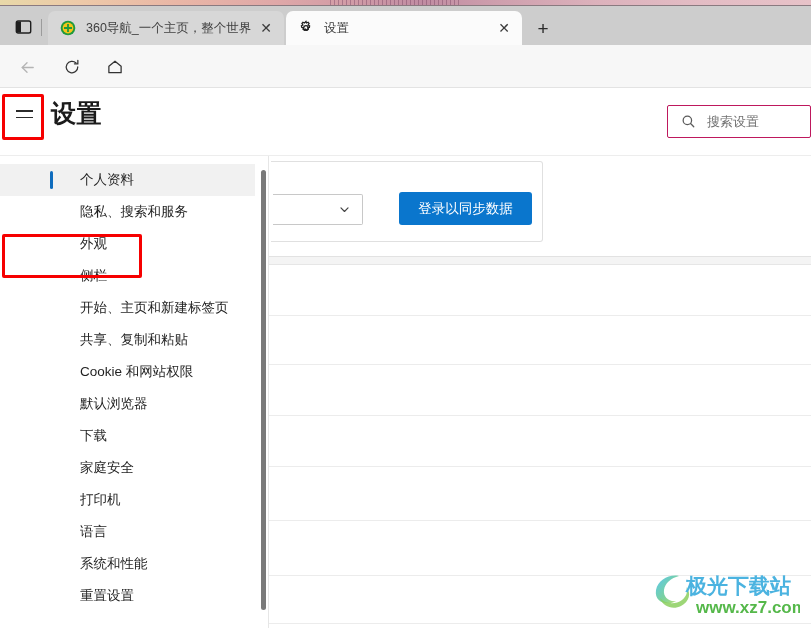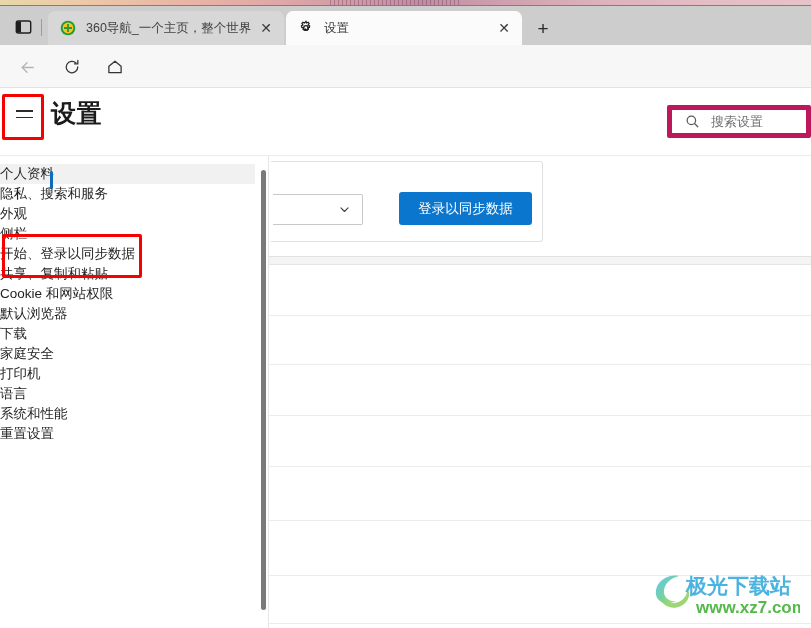--- a/index.html
+++ b/index.html
@@ -108,36 +108,36 @@
     position: absolute; left: 6px; top: 8px; width: 36px; height: 36px;
     display: flex; flex-direction: column; align-items: center; justify-content: center; gap: 5px;
   }
   .hamburger span { display: block; width: 17px; height: 1.6px; background: #2b2b2b; }
   .settings-title {
     position: absolute; left: 51px; top: 9px;
     font-size: 25px; color: #1b1b1b; font-weight: 600; letter-spacing: .5px;
   }
   .searchbox {
     position: absolute; left: 667px; top: 105px; width: 144px; height: 33px;
-    border: 5px solid #be185d; background: #fff; border-radius: 2px;
+    border: 1px solid #be185d; background: #fff; border-radius: 2px;
     display: flex; align-items: center;
   }
   .searchbox .mag { margin-left: 12px; width: 16px; height: 16px; flex: 0 0 16px;
                     display:flex; align-items:center; justify-content:center; }
   .searchbox .ph { margin-left: 11px; font-size: 13px; color: #707070; }
 
   
   .sidebar {
     position: absolute; left: 0; top: 68px; width: 268px; height: 472px;
     background: #fff; overflow: hidden;
   }
   .nav-list { position: absolute; left: 0; top: 8px; width: 255px; }
   .nav-item {
-    position: relative; height: 20px; margin-bottom: 0;
-    display: flex; align-items: center; 
+    position: relative; height: 32px; margin-bottom: 0;
+    display: flex; align-items: center; padding-left: 80px;
   }
   .nav-item.selected { background: #f1f1f1; }
   .nav-item.selected::before {
     content: ""; position: absolute; left: 50px; top: 7px;
     width: 3px; height: 18px; background: #0f6cbd; border-radius: 2px;
   }
   .nav-label { font-size: 13.5px; color: #1f1f1f; white-space: nowrap; }
   .sb-scroll {
     position: absolute; left: 261px; top: 14px; width: 5px; height: 440px;
     background: #7a7a7a; border-radius: 3px;
@@ -327,21 +327,21 @@
           <span class="nav-label">外观</span>
         </div>
 
         <div class="nav-item">
 
           <span class="nav-label">侧栏</span>
         </div>
 
         <div class="nav-item">
 
-          <span class="nav-label">开始、登录以同步数据</span>
+          <span class="nav-label">开始、主页和新建标签页</span>
         </div>
 
         <div class="nav-item">
 
           <span class="nav-label">共享、复制和粘贴</span>
         </div>
 
         <div class="nav-item">
 
           <span class="nav-label">Cookie 和网站权限</span>

